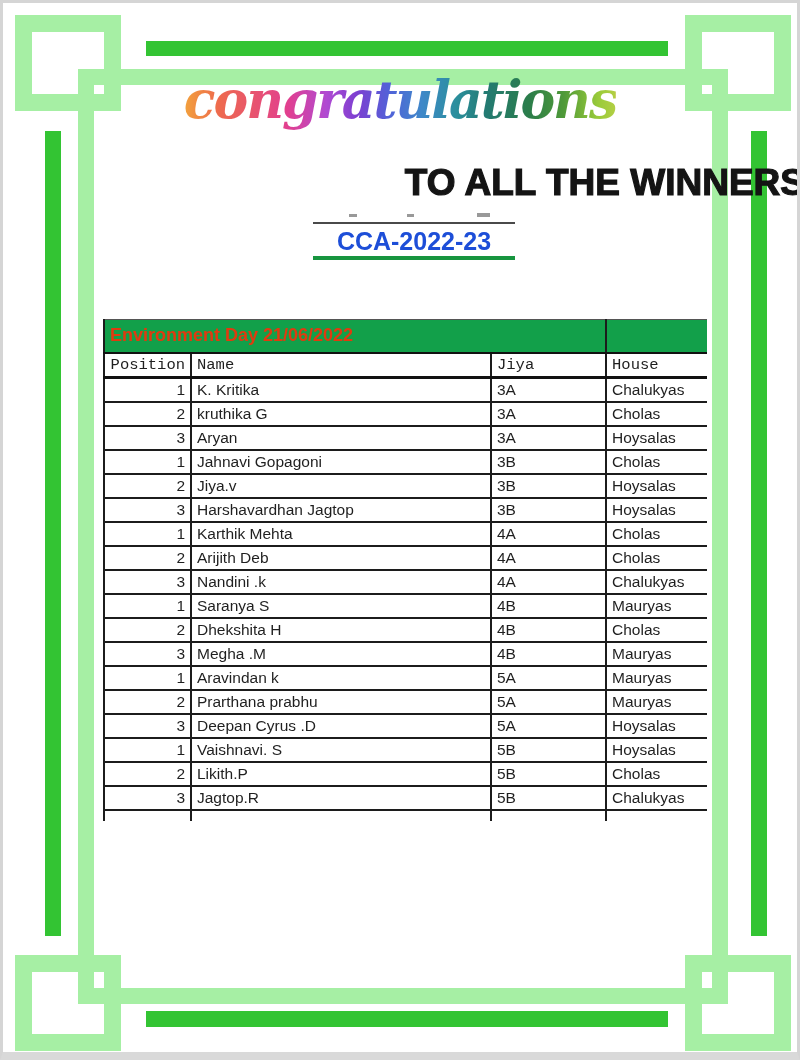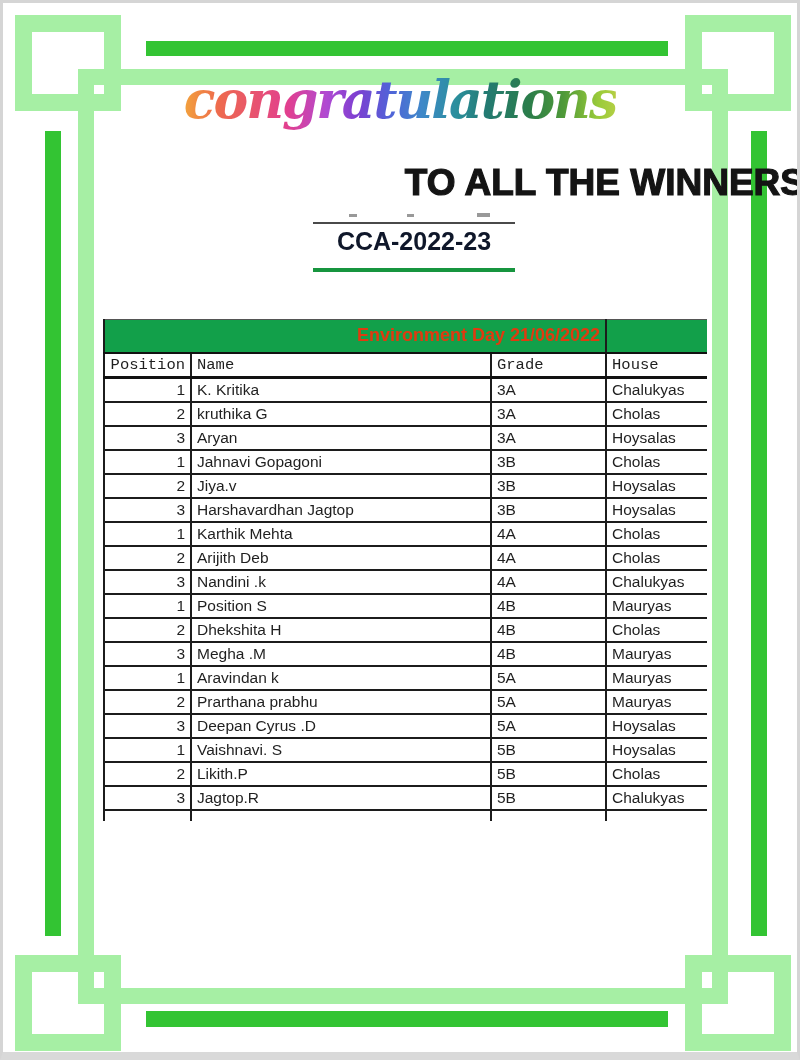--- a/index.html
+++ b/index.html
@@ -67,22 +67,22 @@
     font-size:37px;font-weight:bold;color:#141414;
     -webkit-text-stroke:1.2px #141414;
     line-height:1.2;
     margin-left:8px;
   }
   .cca-box{
     position:absolute;top:219px;left:310px;width:202px;
     text-align:center;
     border-top:2px solid #4a4a4a;
     border-bottom:4px solid var(--session-underline-green);
-    padding:3px 0 12px;
-    font-size:25px;font-weight:bold;color:#0f172a;
+    padding:3px 0 0;
+    font-size:25px;font-weight:bold;color:#1d4ed8;
   }
   .tick{position:absolute;background:#999;height:3px;}
   .tick.t1{left:346px;top:211px;width:8px;}
   .tick.t2{left:404px;top:211px;width:7px;}
   .tick.t3{left:474px;top:210px;width:13px;height:4px;}
   
   table.winners{
     position:absolute;left:100px;top:316px;width:603px;
     border-collapse:collapse;table-layout:fixed;
     border-left:2px solid var(--line);
@@ -91,21 +91,21 @@
   .winners td,.winners th{
     padding:0 5px;overflow:hidden;white-space:nowrap;
     font-weight:normal;text-align:left;vertical-align:middle;
   }
   .banner-row td{
     height:33px;background:var(--banner-green);
     border-top:1px solid #555;border-bottom:2px solid #111;
   }
   td.banner-main{
     border-right:2px solid var(--line);
-    text-align:right;color:var(--banner-text-red);
+    text-align:left;color:var(--banner-text-red);
     font-weight:bold;font-size:18px;
   }
   .header-row th{height:25px;border-bottom:3px solid #111;font-family:Liberation Mono, monospace;}
   .header-row th.c-pos{text-align:right;border-right:2px solid var(--line);}
   .header-row th.c-name,.header-row th.c-grade{border-right:2px solid var(--line);margin-left:48px;}
   tbody.rows td{height:24px;border-bottom:2px solid var(--line);}
   tbody.rows td:nth-child(1){text-align:right;border-right:2px solid var(--line);}
   tbody.rows td:nth-child(2){border-right:2px solid var(--line);}
   tbody.rows td:nth-child(3){border-right:2px solid var(--line);}
   tbody.stub td{height:11px;border-bottom:none;}
@@ -150,21 +150,21 @@
       <col style="width:101px">
   </colgroup>
   <thead>
     <tr class="banner-row">
       <td class="banner-main" colspan="3">Environment Day 21/06/2022</td>
       <td class="banner-side"></td>
     </tr>
     <tr class="header-row">
       <th class="c-pos">Position</th>
       <th class="c-name">Name</th>
-      <th class="c-grade">Grade</th>
+      <th class="c-grade">Jiya</th>
       <th class="c-house">House</th>
     </tr>
   </thead>
   <tbody class="rows">
       <tr>
         <td>1</td>
         <td>K. Kritika</td>
         <td>3A</td>
         <td>Chalukyas</td>
       </tr>
@@ -211,21 +211,21 @@
         <td>Cholas</td>
       </tr>
       <tr>
         <td>3</td>
         <td>Nandini .k</td>
         <td>4A</td>
         <td>Chalukyas</td>
       </tr>
       <tr>
         <td>1</td>
-        <td>Position S</td>
+        <td>Saranya S</td>
         <td>4B</td>
         <td>Mauryas</td>
       </tr>
       <tr>
         <td>2</td>
         <td>Dhekshita H</td>
         <td>4B</td>
         <td>Cholas</td>
       </tr>
       <tr>

